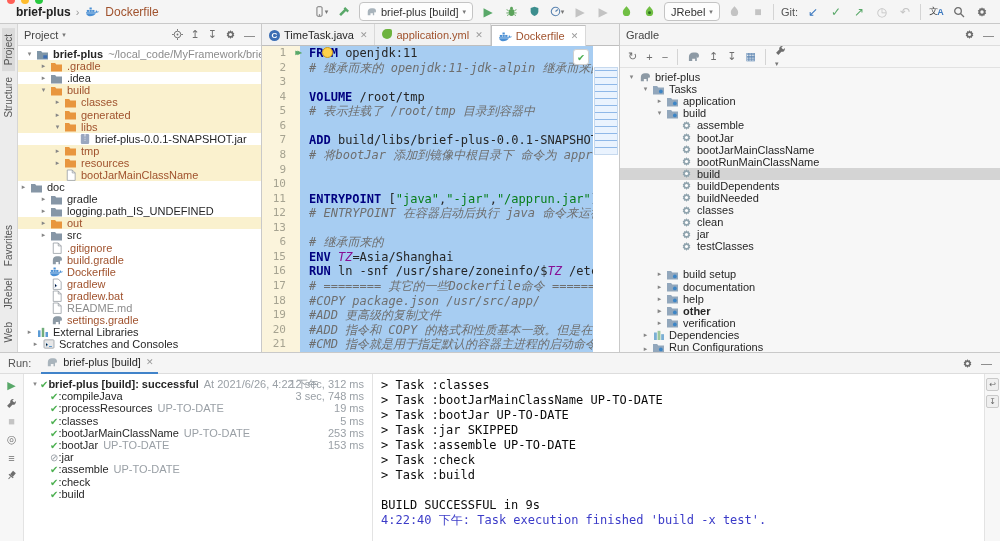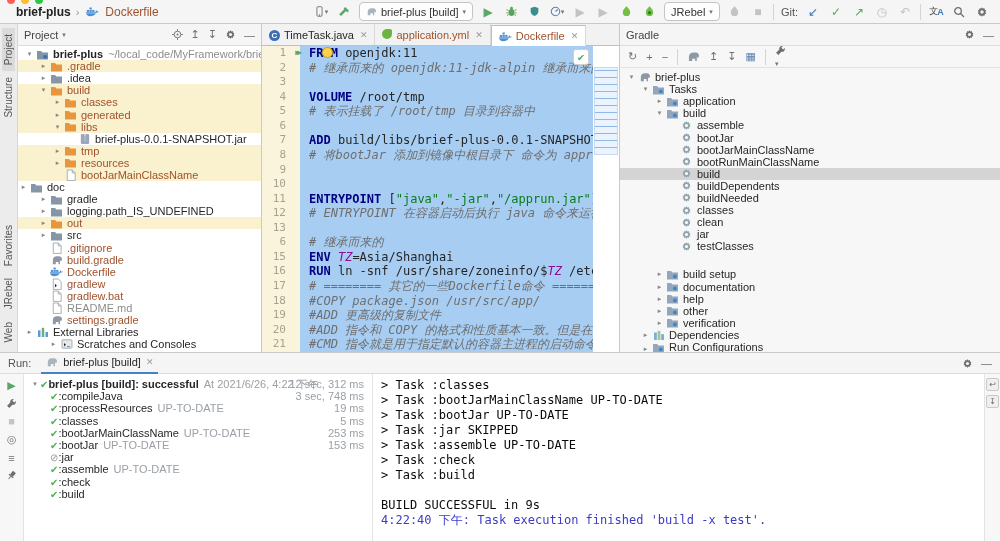--- a/index.html
+++ b/index.html
@@ -484,21 +484,21 @@
             <span class="chev">▸</span>
             <span class="tic">
               <svg viewBox="0 0 14 12" width="12" height="10">
                 <rect x="1" y="4" width="3" height="8" fill="#5B9BD5"></rect>
                 <rect x="5.5" y="1" width="3" height="11" fill="#70AD7B"></rect>
                 <rect x="10" y="6" width="3" height="6" fill="#5B9BD5"></rect>
               </svg>
             </span>
             <span class="tlabel c-def">External Libraries</span>
           </div>
-          <div class="trow" style="padding-left: 12px; margin-left: 18px;">
+          <div class="trow" style="padding-left: 12px;">
             <span class="chev">▸</span>
             <span class="tic">
               <svg viewBox="0 0 14 12" width="12" height="10">
                 <rect x="1" y="1" width="12" height="10" rx="1" fill="#E8E8E8" stroke="#9AA0A6"></rect>
                 <path stroke="#3C85C6" d="M3.5 5l2 1.8-2 1.8M7 9h3.5"></path>
               </svg>
             </span>
             <span class="tlabel c-def">Scratches and Consoles</span>
           </div>
         </div>
@@ -828,21 +828,21 @@
           <div class="trow" style="padding-left: 34px;">
             <span class="chev">▸</span>
             <span class="tic">
               <svg viewBox="0 0 16 14" width="13" height="11">
                 <path fill="#92A7BC" d="M1 2.5h5.2l1.6 2H15v9H1z"></path>
                 <circle cx="11" cy="9.5" r="2.4" fill="#3C85C6"></circle>
               </svg>
             </span>
             <span class="tlabel c-def">help</span>
           </div>
-          <div class="trow" style="padding-left: 34px;">
+          <div class="trow" style="padding-left: 34px; font-weight: bold;">
             <span class="chev">▸</span>
             <span class="tic">
               <svg viewBox="0 0 16 14" width="13" height="11">
                 <path fill="#92A7BC" d="M1 2.5h5.2l1.6 2H15v9H1z"></path>
                 <circle cx="11" cy="9.5" r="2.4" fill="#3C85C6"></circle>
               </svg>
             </span>
             <span class="tlabel c-def">other</span>
           </div>
           <div class="trow" style="padding-left: 34px;">

